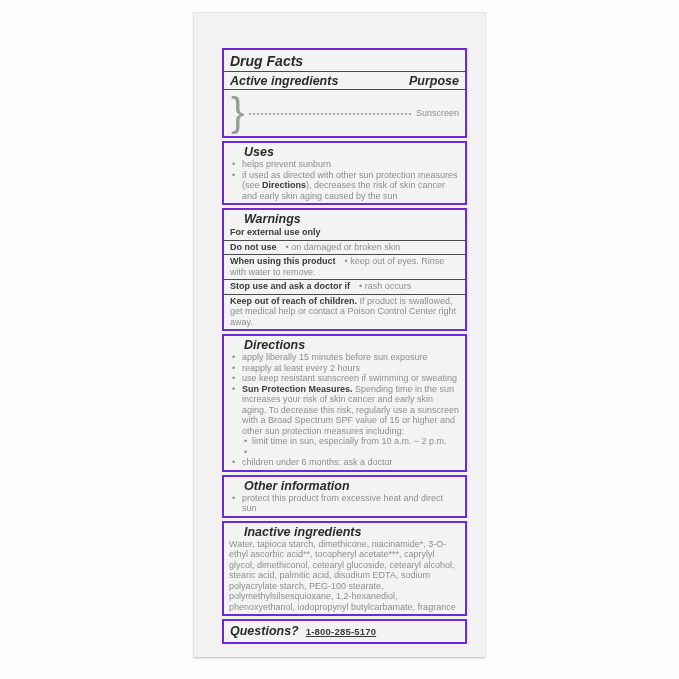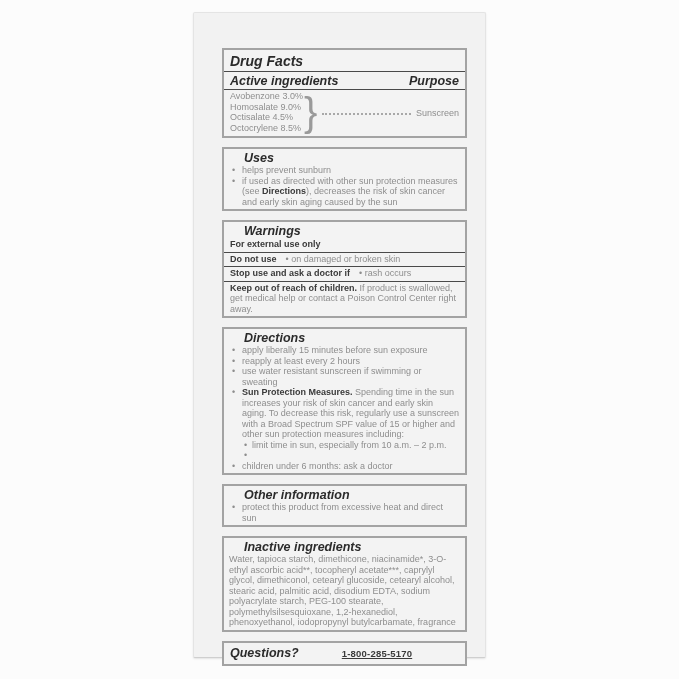--- a/index.html
+++ b/index.html
@@ -14,22 +14,22 @@
     position:absolute; left:193px; top:12px;
     width:293px; height:646px;
     background:#f2f2f2;
     border:1px solid #e4e4e4;
     border-bottom-color:#cfcfcf;
     border-radius:2px;
     box-shadow:0 1px 2px rgba(0,0,0,0.10);
   }
   .panel { position:absolute; left:28px; top:35px; width:245px; }
   .box {
-    border:2px solid #a3a3a3;
-    margin-bottom:9px;
+    border:2px solid #6d28d9;
+    margin-bottom:3px;
     background:#f3f3f3;
     color:#8e8e8e;
     font-size:9px;
     line-height:10.5px;
   }
   .pad { padding:2px 5px; }
   .rule { border-bottom:1px solid #4a4a4a; }
   .h1 {
     font-size:14px; line-height:16px;
     font-weight:bold; font-style:italic;
@@ -59,43 +59,37 @@
     border-top:2px dotted #a8a8a8;
     align-self:center; margin:4px 5px 0 5px;
   }
   .purpose-val { align-self:center; padding-top:3px; }
   
   .li { display:flex; padding:0 6px; }
   .li .dot { width:12px; flex:0 0 12px; text-align:left; padding-left:2px; color:#8e8e8e; }
   .li .txt { flex:1; }
   .li.sub { padding-left:20px; }
   .li.sub .dot { width:8px; flex:0 0 8px; padding-left:0; }
-  .q-row { display:flex; align-items:baseline; padding:3px 6px 4px;gap:36px; }
+  .q-row { display:flex; align-items:baseline; padding:3px 6px 4px; }
   .q-phone { font-weight:bold; color:#3a3a3a; font-size:9.5px; letter-spacing:0.2px; margin-left:7px;text-decoration:underline; }
   .spacer-b { height:2px; }
 </style>
 </head>
 <body>
 
 <div class="card">
   <div class="panel">
 
     <section class="box">
       <div class="h1 rule">Drug Facts</div>
       <div class="h2row rule">
         <span class="h2">Active ingredients</span>
         <span class="h2">Purpose</span>
       </div>
       <div class="ai-row">
-        <div class="ai-col">
-          <div>Avobenzone 3.0%</div>
-          <div>Homosalate 9.0%</div>
-          <div>Octisalate 4.5%</div>
-          <div>Octocrylene 8.5%</div>
-        </div>
         <div class="brace">}</div>
         <div class="leader"></div>
         <div class="purpose-val">Sunscreen</div>
       </div>
     </section>
 
     <section class="box">
       <div class="h2 hrow">Uses</div>
       <div class="li">
         <span class="dot">•</span>
@@ -110,40 +104,43 @@
 
     <section class="box">
       <div class="h2 hrow">Warnings</div>
       <div class="wrow rule">
         <span class="bl">For external use only</span>
       </div>
       <div class="wrow rule">
         <span class="bl">Do not use</span><span class="wtxt">• on damaged or broken skin</span>
       </div>
       <div class="wrow rule">
+        <span class="bl">When using this product</span><span class="wtxt">• keep out of eyes.  Rinse with water to remove.</span>
+      </div>
+      <div class="wrow rule">
         <span class="bl">Stop use and ask a doctor if</span><span class="wtxt">• rash occurs</span>
       </div>
       <div class="wrow">
         <span class="bl">Keep out of reach of children.</span><span> If product is swallowed, get medical help or contact a Poison Control Center right away.</span>
       </div>
     </section>
 
     <section class="box">
       <div class="h2 hrow">Directions</div>
       <div class="li">
         <span class="dot">•</span>
         <span class="txt">apply liberally 15 minutes before sun exposure</span>
       </div>
       <div class="li">
         <span class="dot">•</span>
         <span class="txt">reapply at least every 2 hours</span>
       </div>
       <div class="li">
         <span class="dot">•</span>
-        <span class="txt">use water resistant sunscreen if swimming or sweating</span>
+        <span class="txt">use keep resistant sunscreen if swimming or sweating</span>
       </div>
       <div class="li">
         <span class="dot bl">•</span>
         <span class="txt"><span class="bl">Sun Protection Measures.</span><span> Spending time in the sun increases your risk of skin cancer and early skin aging. To decrease this risk, regularly use a sunscreen with a Broad Spectrum SPF value of 15 or higher and other sun protection measures including:</span></span>
       </div>
       <div class="li sub">
         <span class="dot">•</span>
         <span class="txt">limit time in sun, especially from 10 a.m. – 2 p.m.</span>
       </div>
       <div class="li sub">

